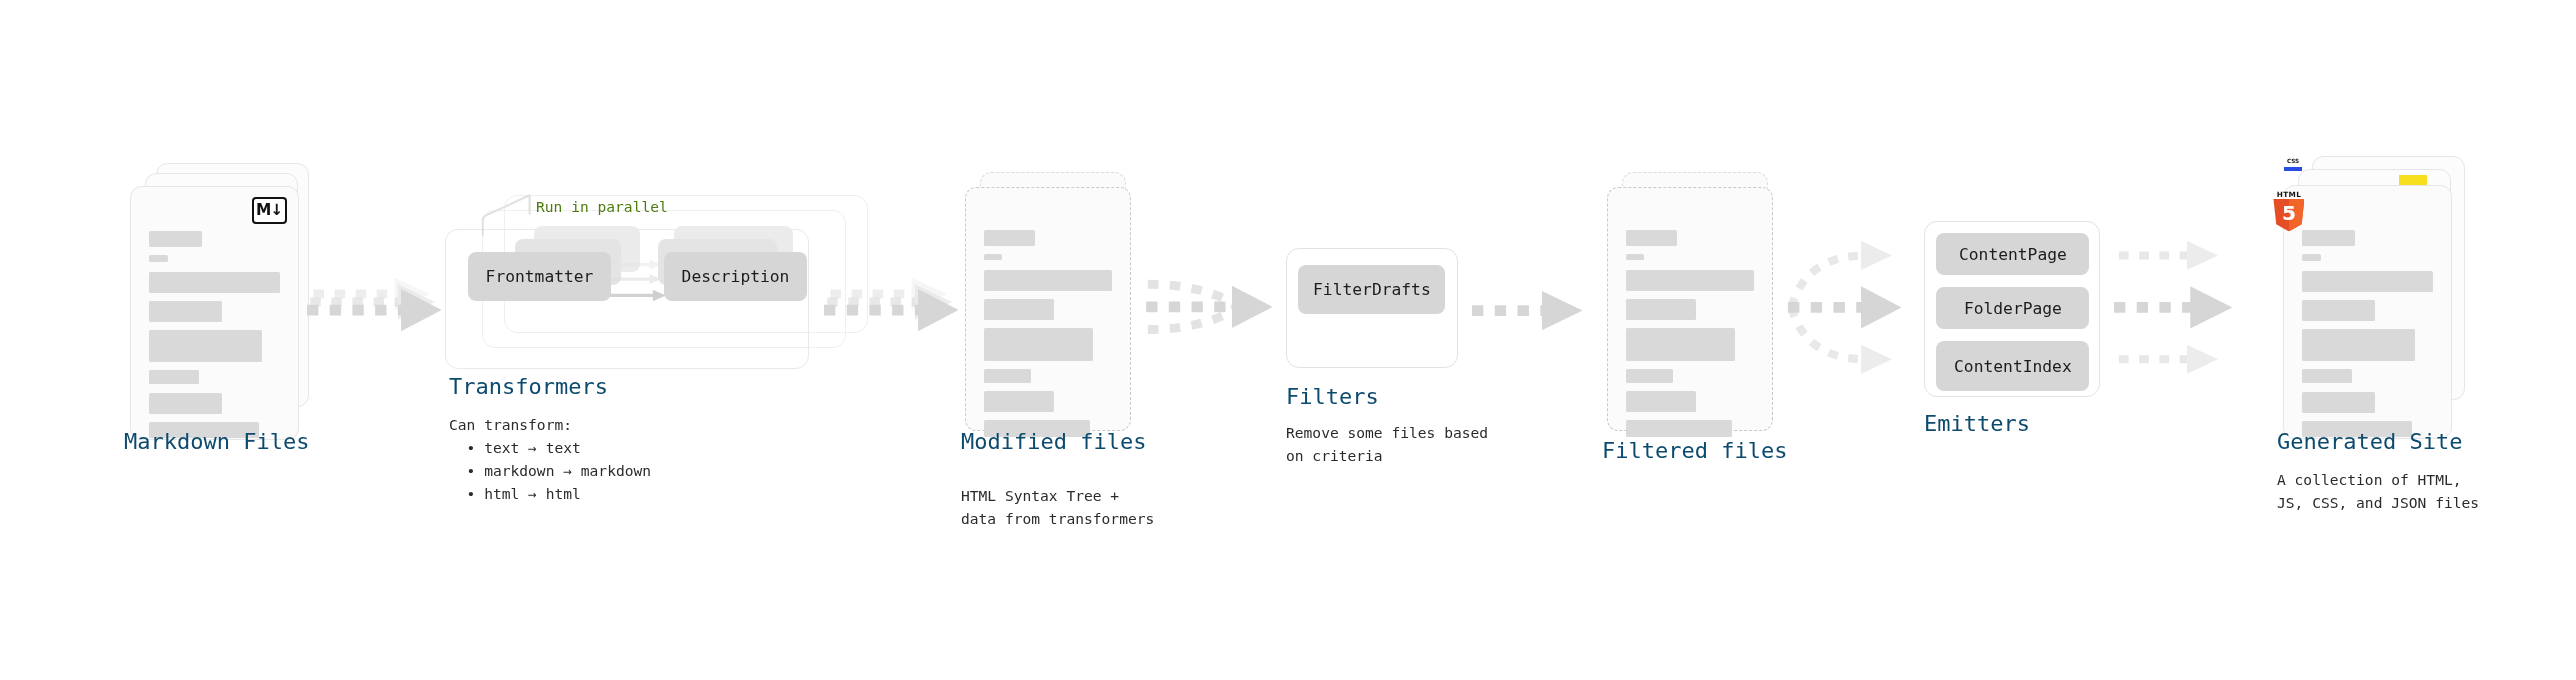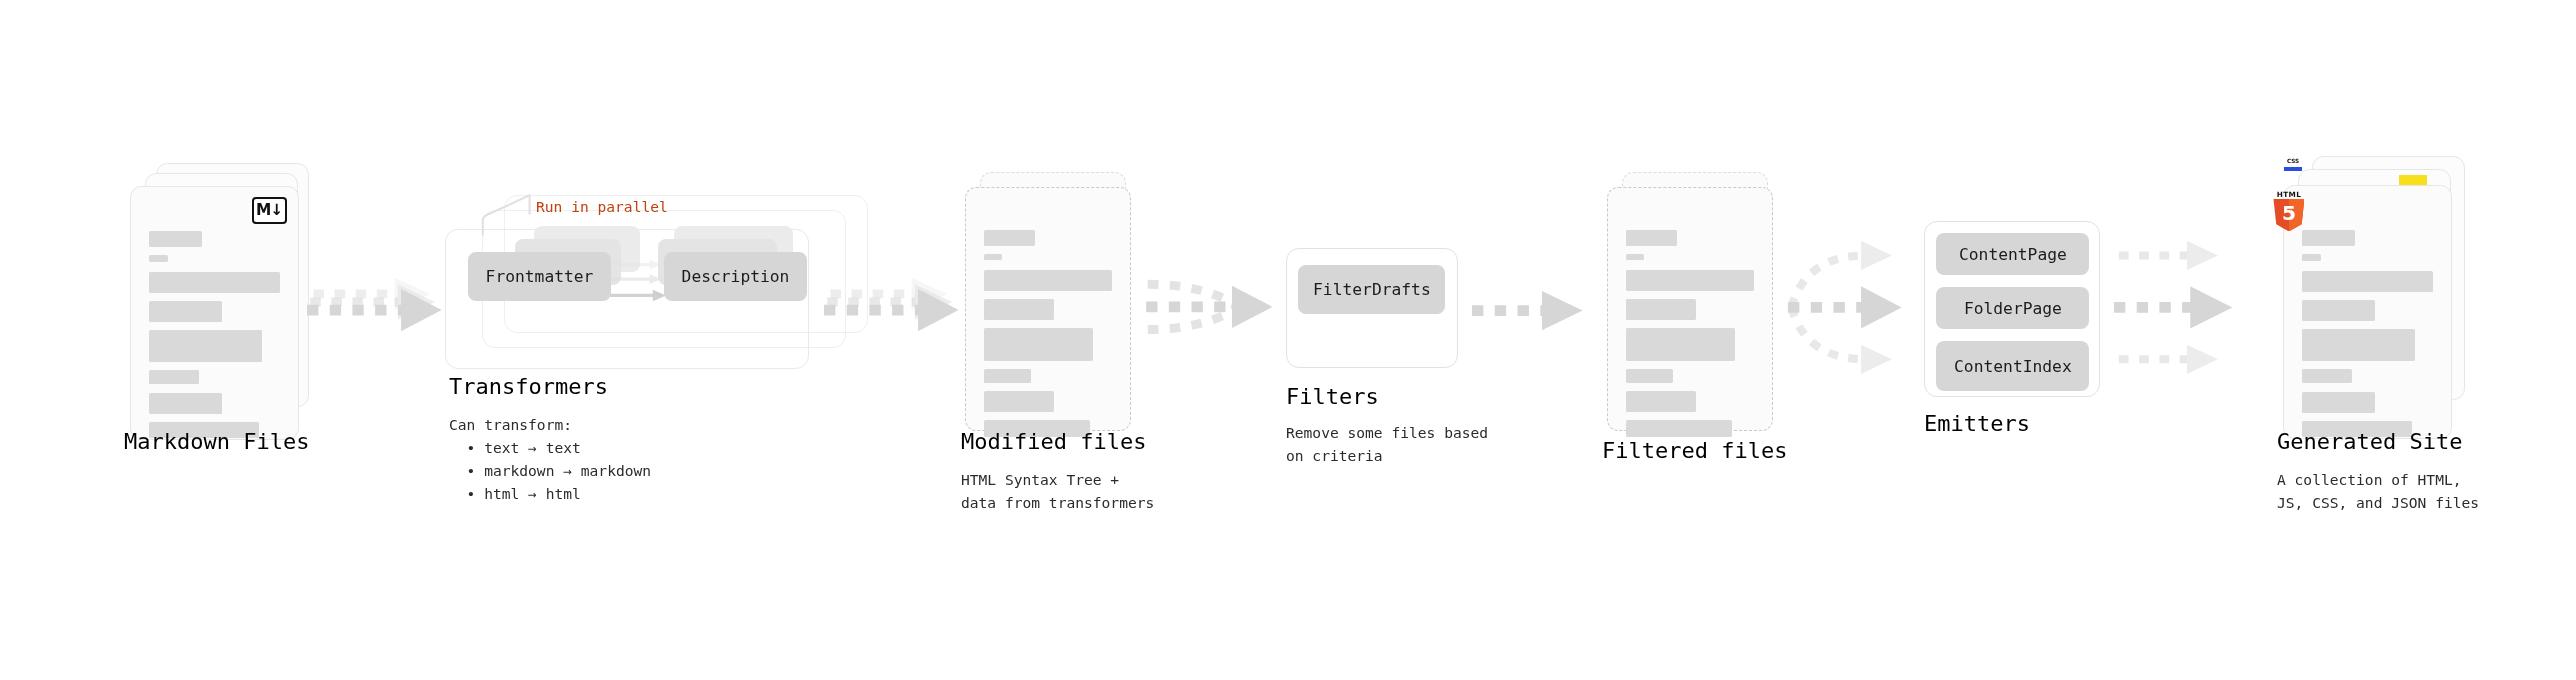--- a/index.html
+++ b/index.html
@@ -73,23 +73,23 @@
   .group.ghost{background:transparent;border-color:#efefef;}
   .pill{
     position:absolute;background:#d6d6d6;border-radius:8.1px;
     display:flex;align-items:center;justify-content:center;
     font-size:16.3px;color:#1c1c1c;box-sizing:border-box;white-space:nowrap;
   }
   .pill.ghost{background:#ebebeb;color:transparent;}
   .pill.ghost2{background:#e4e4e4;color:transparent;}
 
   
-  .title{position:absolute;font-size:22px;color:#000000;white-space:nowrap;letter-spacing:0px;}
+  .title{position:absolute;font-size:22px;color:#0c4a6e;white-space:nowrap;letter-spacing:0px;}
   .sub{position:absolute;font-size:14.6px;color:#2b2b2b;line-height:23px;white-space:pre;}
-  .note{position:absolute;font-size:14.6px;color:#c2410c;white-space:nowrap;}
+  .note{position:absolute;font-size:14.6px;color:#4d7c0f;white-space:nowrap;}
 
   
   .conn{position:absolute;}
   svg{display:block;overflow:visible;}
 </style>
 </head>
 <body>
 
 <div class="canvas">
 
@@ -194,21 +194,21 @@
         <div class="bar" style="width:100%;height:21px;"></div>
         <div class="bar" style="width:55%;height:21px;"></div>
         <div class="bar" style="width:85%;height:32.5px;"></div>
         <div class="bar" style="width:37%;height:14px;"></div>
         <div class="bar" style="width:55%;height:21px;"></div>
         <div class="bar" style="width:83%;height:16.3px;"></div>
       </div>
     </div>
   </div>
   <div class="title" style="left:961px;top:429px;">Modified files</div>
-  <div class="sub" style="left:961px;top:468px;">HTML Syntax Tree +
+  <div class="sub" style="left:961px;top:484px;">HTML Syntax Tree +
 data from transformers</div>
 
   <div class="conn" style="left:1146px;top:268px;">
     <svg width="138" height="81" viewBox="0 0 170 100">
       <path d="M2 20 Q70 20 116 48" fill="none" stroke="#e3e3e3" stroke-width="11" stroke-dasharray="13 14"></path>
       <path d="M2 76 Q70 76 116 48" fill="none" stroke="#e3e3e3" stroke-width="11" stroke-dasharray="13 14"></path>
       <line x1="0" y1="48" x2="116" y2="48" stroke="#d6d6d6" stroke-width="13" stroke-dasharray="14 14"></line>
       <polygon points="106,22 156,48 106,74" fill="#d6d6d6"></polygon>
     </svg>
   </div>

